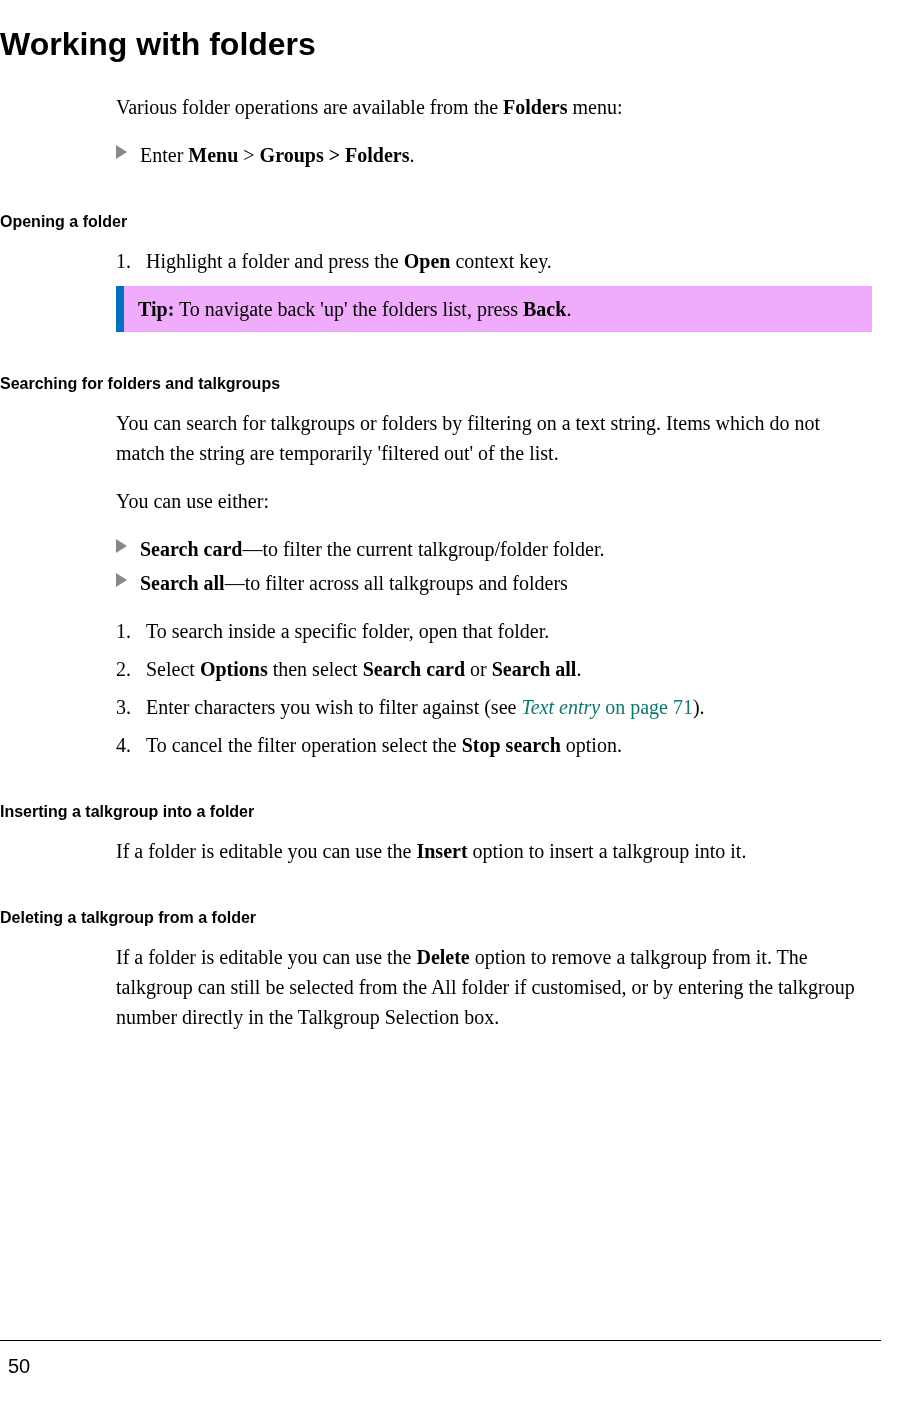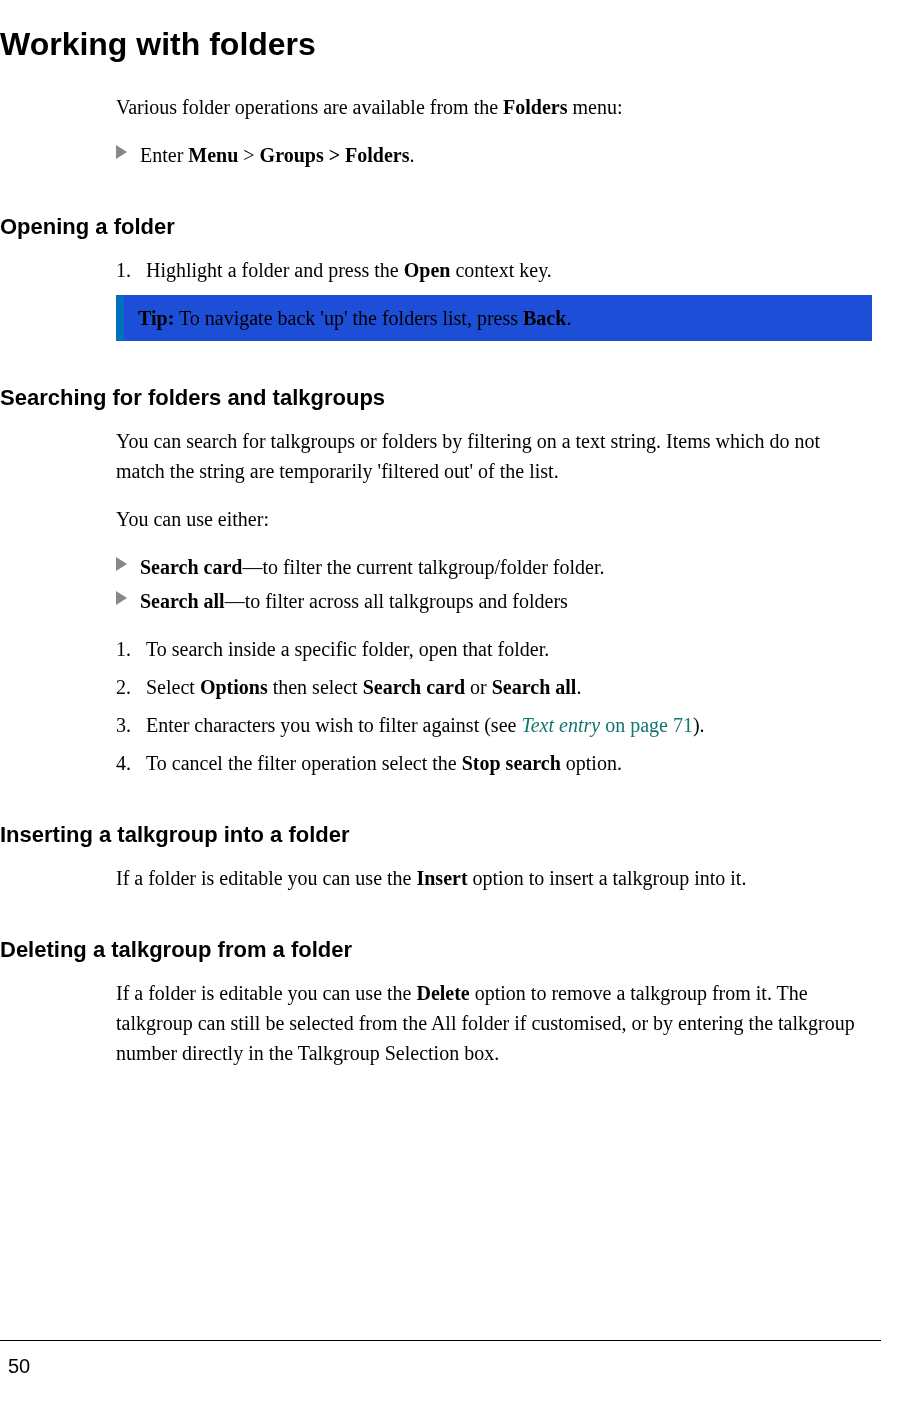--- a/index.html
+++ b/index.html
@@ -34,21 +34,21 @@
       left: 0;
       top: 5px;
       width: 0; height: 0;
       border-top: 7px solid transparent;
       border-bottom: 7px solid transparent;
       border-left: 11px solid #888;
     }
     .subhead {
       font-family: Arial, Helvetica, sans-serif;
       font-weight: 700;
-      font-size: 22px;
+      font-size: 16px;
       margin-top: 40px;
       margin-bottom: 12px;
     }
     ol.numbered {
       list-style: none;
       margin-left: 116px;
       counter-reset: step;
     }
     ol.numbered > li {
       counter-increment: step;
@@ -59,21 +59,21 @@
     ol.numbered > li::before {
       content: counter(step) ".";
       position: absolute;
       left: 0;
       top: 0;
     }
     .tipbox {
       margin-left: 116px;
       margin-top: 10px;
       margin-bottom: 8px;
-      background: #1d4ed8;
+      background: #f0abfc;
       border-left: 8px solid #0070c0;
       padding: 8px 14px;
     }
     .step-sub { margin-top: 10px; margin-bottom: 14px; }
     b { font-weight: 700; }
     .link {
       color: #0f766e;
       font-style: italic;
       cursor: pointer;
     }

